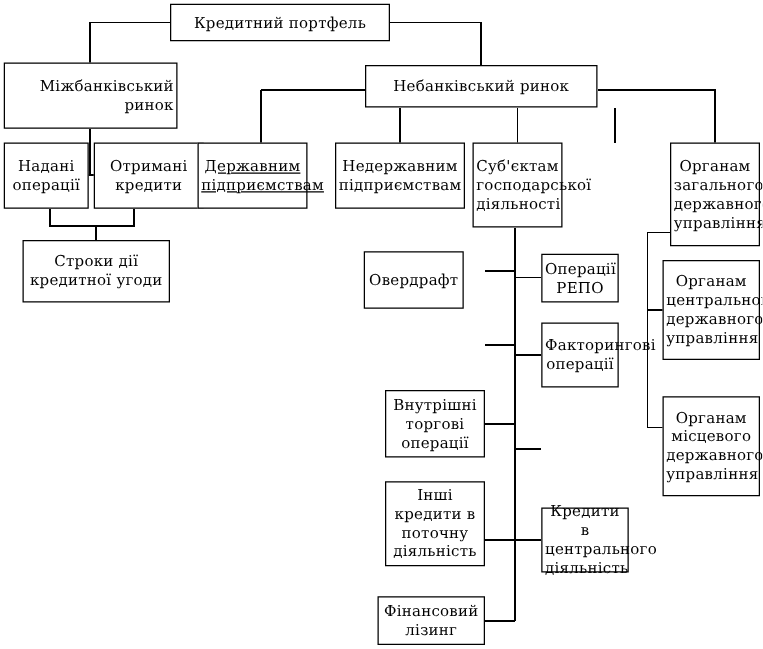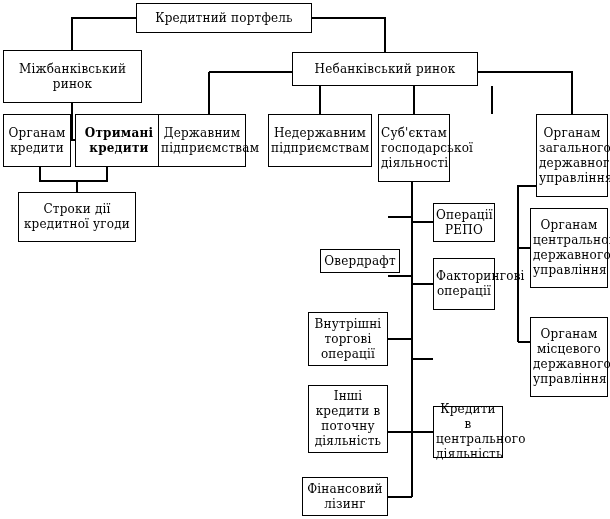--- a/index.html
+++ b/index.html
@@ -87,58 +87,58 @@
       <path d="M412,284 L433,284"></path>
       <path d="M412,359 L433,359"></path>
       <path d="M412,432 L433,432"></path>
     </g>
   </svg>
 
   <div class="node" style="left:136px;top:3px;width:176px;height:30px;">
     <span>Кредитний портфель</span>
   </div>
 
-  <div class="node" style="left:3px;top:50px;width:139px;height:53px;">
+  <div class="node" style="left:3px;top:50px;width:139px;height:53px;text-align:right;">
     <span>Міжбанківський ринок</span>
   </div>
   <div class="node" style="left:292px;top:52px;width:186px;height:34px;">
     <span>Небанківський ринок</span>
   </div>
 
   <div class="node" style="left:3px;top:114px;width:68px;height:53px;">
-    <span>Органам кредити</span>
+    <span>Надані операції</span>
   </div>
-  <div class="node" style="left:75px;top:114px;width:88px;height:53px;font-weight:bold;">
+  <div class="node" style="left:75px;top:114px;width:88px;height:53px;">
     <span>Отримані кредити</span>
   </div>
   <div class="node" style="left:18px;top:192px;width:118px;height:50px;">
     <span>Строки дії кредитної угоди</span>
   </div>
 
-  <div class="node" style="left:158px;top:114px;width:88px;height:53px;">
+  <div class="node" style="left:158px;top:114px;width:88px;height:53px;text-decoration:underline;">
     <span>Державним підприємствам</span>
   </div>
   <div class="node" style="left:268px;top:114px;width:104px;height:53px;">
     <span>Недержавним підприємствам</span>
   </div>
   <div class="node" style="left:378px;top:114px;width:72px;height:68px;">
     <span>Суб'єктам господарської діяльності</span>
   </div>
   <div class="node" style="left:536px;top:114px;width:72px;height:83px;">
     <span>Органам загального державного управління</span>
   </div>
 
   <div class="node" style="left:530px;top:208px;width:78px;height:80px;">
     <span>Органам центрального державного управління</span>
   </div>
   <div class="node" style="left:530px;top:302px;width:78px;height:80px;margin-top:15px;">
     <span>Органам місцевого державного управління</span>
   </div>
 
-  <div class="node" style="left:320px;top:201px;width:80px;height:24px;margin-top:48px;">
+  <div class="node" style="left:291px;top:201px;width:80px;height:46px;">
     <span>Овердрафт</span>
   </div>
   <div class="node" style="left:308px;top:312px;width:80px;height:54px;">
     <span>Внутрішні торгові операції</span>
   </div>
   <div class="node" style="left:308px;top:385px;width:80px;height:68px;">
     <span>Інші кредити в поточну діяльність</span>
   </div>
   <div class="node" style="left:302px;top:477px;width:86px;height:39px;">
     <span>Фінансовий лізинг</span>

